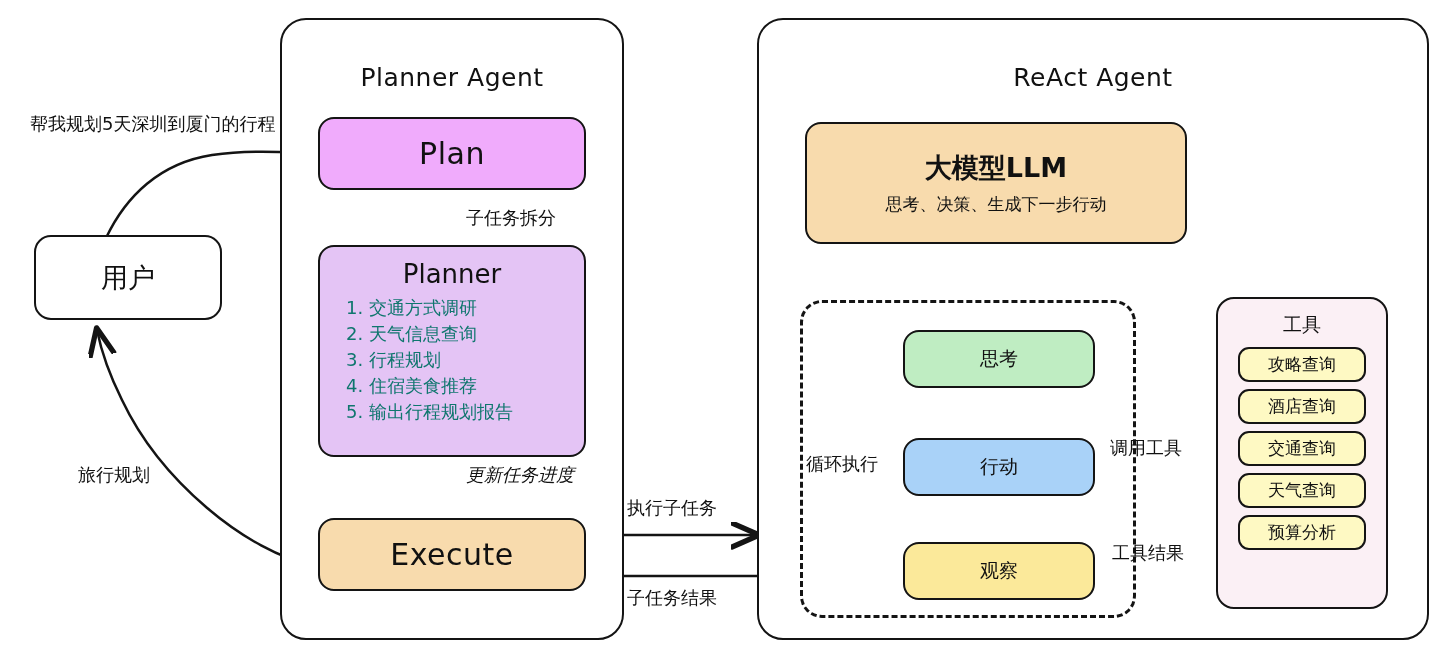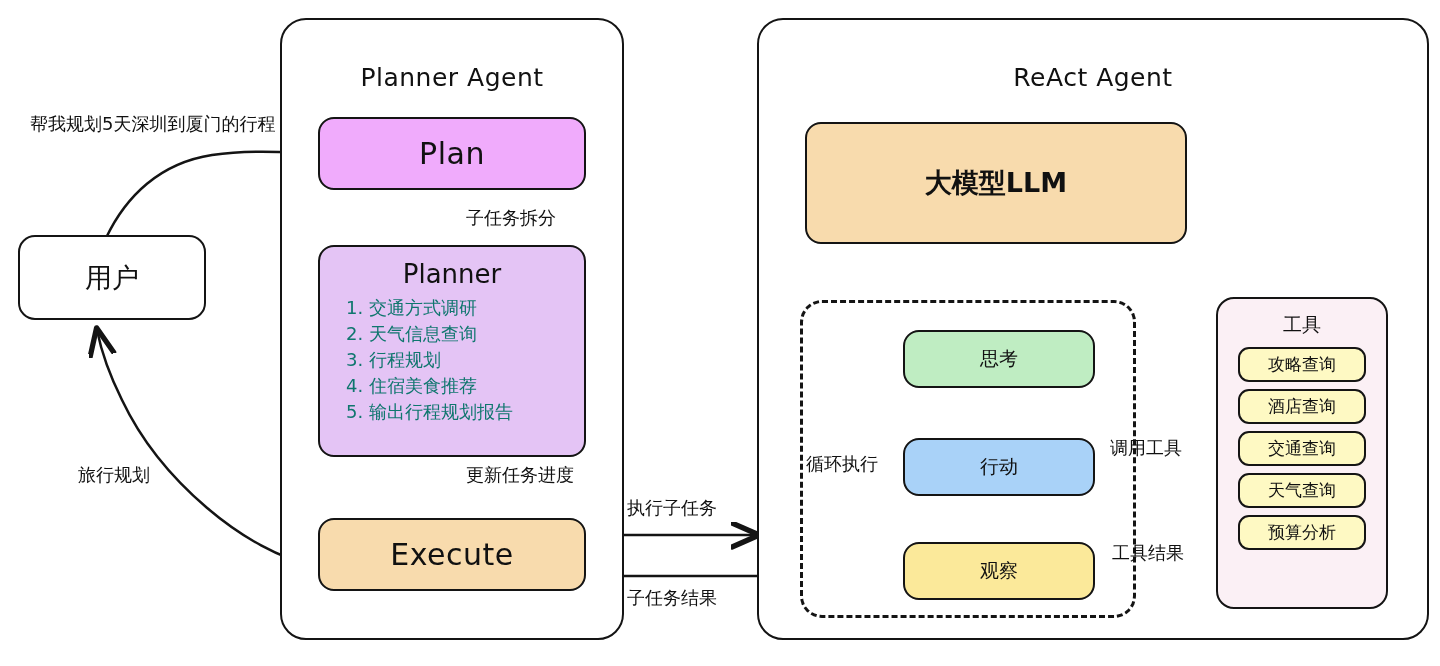--- a/index.html
+++ b/index.html
@@ -100,21 +100,21 @@
   <div class="nodes">
 
     <div class="panel" style="left:280px;top:18px;width:340px;height:618px;">
       <div class="panel-title" style="top:43px;">Planner Agent</div>
     </div>
 
     <div class="panel" style="left:757px;top:18px;width:668px;height:618px;">
       <div class="panel-title" style="top:43px;">ReAct Agent</div>
     </div>
 
-    <div class="box" style="left:18px;top:235px;width:188px;height:85px;background:#FFFFFF;border-radius:17px;">
+    <div class="box" style="left:34px;top:235px;width:188px;height:85px;background:#FFFFFF;border-radius:17px;">
       <span class="t-user">用户</span>
     </div>
 
     <div class="box soft" style="left:318px;top:117px;width:268px;height:73px;background:#f0abfc;">
       <span class="t-en">Plan</span>
     </div>
 
     <div class="box soft tasklist" style="left:318px;top:245px;width:268px;height:212px;background:#E4C4F5;">
       <div class="tl-title">Planner</div>
       <ol>
@@ -125,20 +125,21 @@
         <li>5. 输出行程规划报告</li>
       </ol>
     </div>
 
     <div class="box soft" style="left:318px;top:518px;width:268px;height:73px;background:#F8DBAD;">
       <span class="t-en">Execute</span>
     </div>
 
     <div class="box soft" style="left:805px;top:122px;width:382px;height:122px;background:#F8DBAD;">
       <span class="t-llm">大模型LLM</span>
+      <span class="t-llm-sub">思考、决策、生成下一步行动</span>
     </div>
 
     <div style="position:absolute;left:800px;top:300px;width:330px;height:312px;
                 border:3px dashed #141414;border-radius:22px;background:transparent;"></div>
 
     <div class="box soft" style="left:903px;top:330px;width:192px;height:58px;background:#BFEDC2;">
       <span class="t-loop">思考</span>
     </div>
 
     <div class="box soft" style="left:903px;top:438px;width:192px;height:58px;background:#A9D2F8;">
@@ -165,21 +166,21 @@
       </div>
       <div class="tool-chip">
         <span class="t-tool">预算分析</span>
       </div>
     </div>
 
     <div class="edge-label" style="left:30px;top:112px;">帮我规划5天深圳到厦门的行程</div>
 
     <div class="edge-label" style="left:466px;top:206px;">子任务拆分</div>
 
-    <div class="edge-label" style="left:466px;top:463px;">更新任务进度</div>
+    <div class="edge-label" style="left:466px;top:463px;font-style:italic;">更新任务进度</div>
 
     <div class="edge-label" style="left:78px;top:463px;">旅行规划</div>
 
     <div class="edge-label" style="left:627px;top:496px;">执行子任务</div>
 
     <div class="edge-label" style="left:627px;top:586px;">子任务结果</div>
 
     <div class="edge-label" style="left:806px;top:452px;">循环执行</div>
 
     <div class="edge-label" style="left:1110px;top:436px;">调用工具</div>

